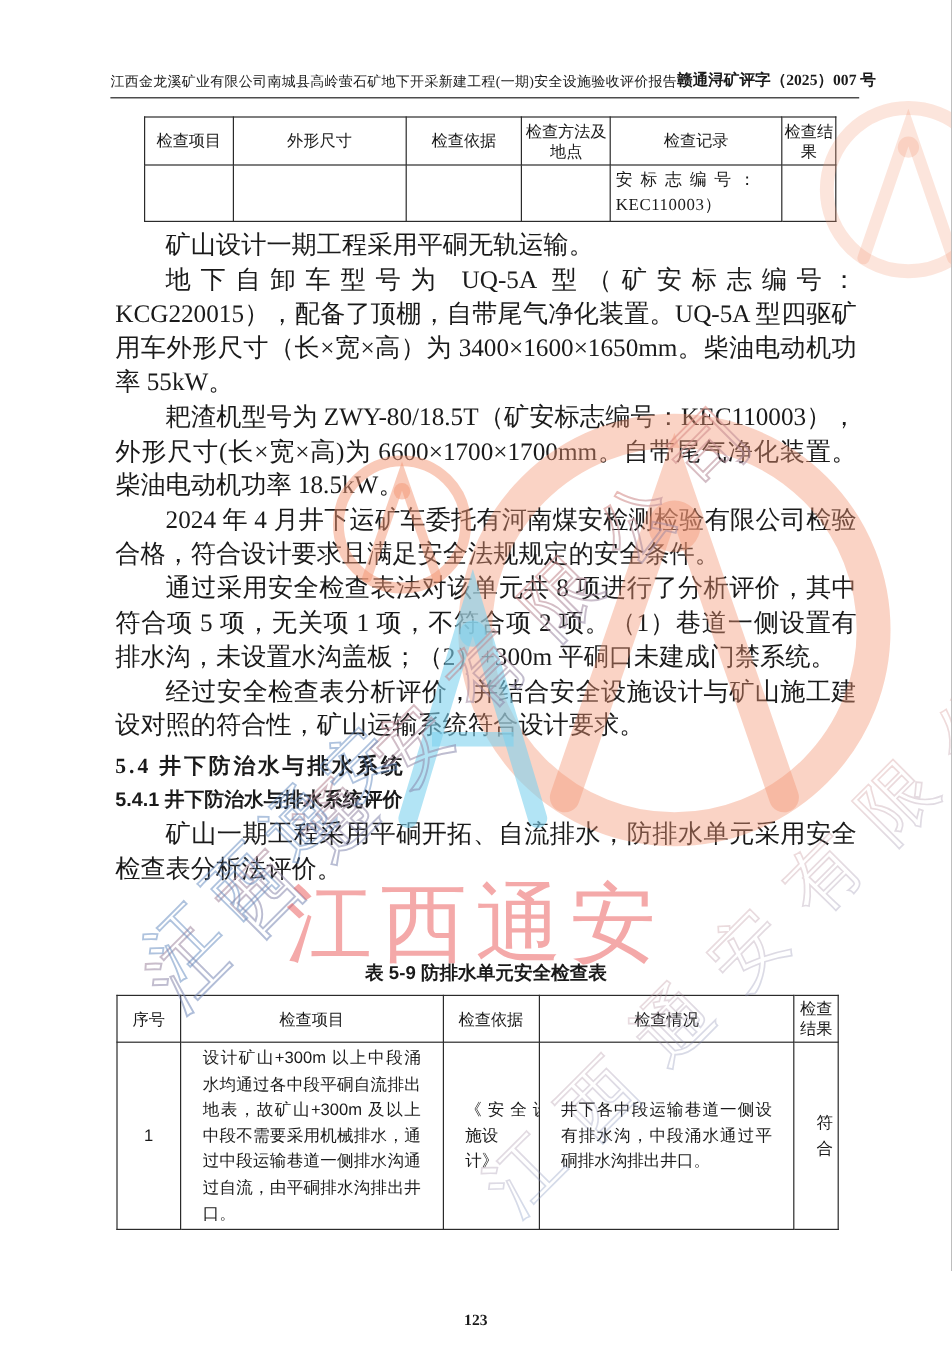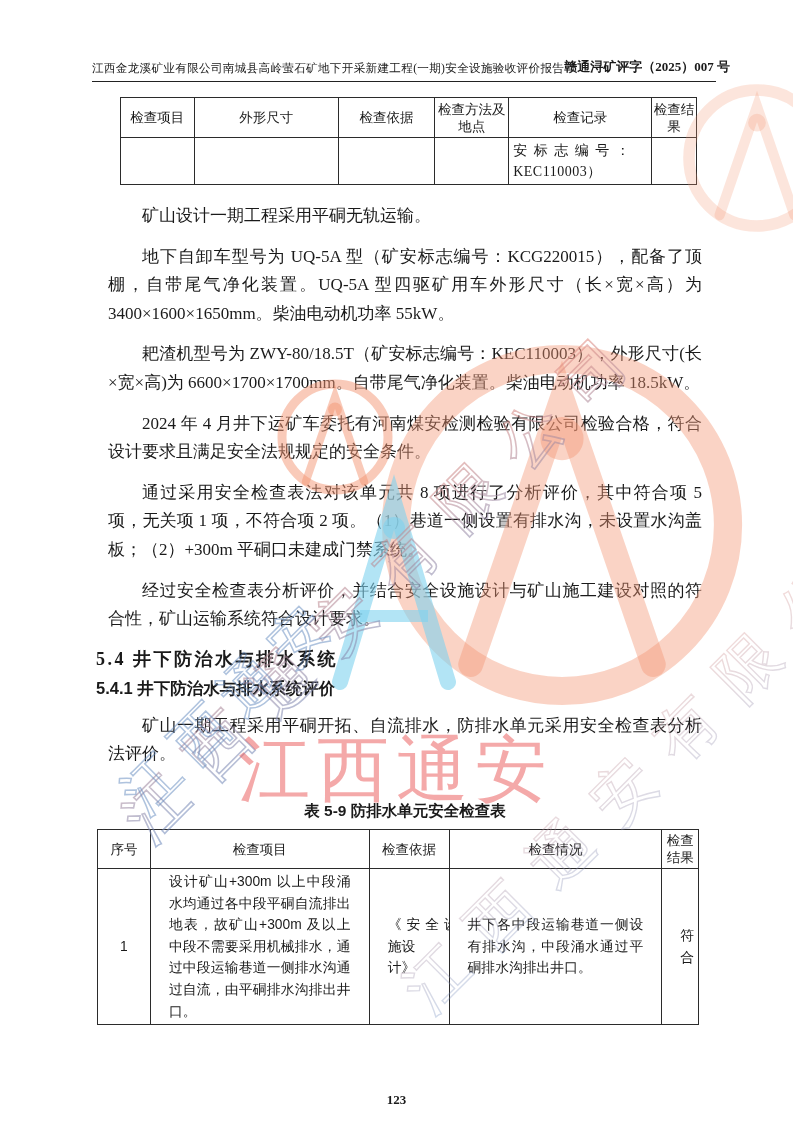--- a/index.html
+++ b/index.html
@@ -24,21 +24,21 @@
     font-family:"Liberation Sans","DejaVu Sans",sans-serif;}
   .top-table .hrow{height:40px;}
   .top-table .drow{height:44px;}
   .top-table .drow td{font-size:14px; vertical-align:top; padding:2px 4px; line-height:21px;}
   .rec-l1{display:block; letter-spacing:6.5px; white-space:nowrap;}
   .rec-l2{display:block; letter-spacing:.5px;}
   
   .content{position:absolute; left:96px; top:190px; width:618px; z-index:1;}
   .h-532{margin:0 0 6px 0; font-family:"Liberation Sans","DejaVu Sans",sans-serif;
     font-weight:bold; font-size:16.5px; line-height:24px;}
-  .content p{margin:12px; font-size:17px; line-height:28.6px; text-align:justify; text-indent:2em;}
+  .content p{margin:0; font-size:21px; line-height:28.6px; text-align:justify; text-indent:2em;}
   .h-54{margin:6px 0 4px 0; font-size:18px; font-weight:bold; letter-spacing:2.5px; line-height:26px;
     font-family:"Liberation Serif","DejaVu Serif",serif;}
   .h-541{margin:4px 0 2px 0; font-family:"Liberation Sans","DejaVu Sans",sans-serif;
     font-weight:600; font-size:16.5px; line-height:24px;}
   .tbl-caption{position:absolute; left:96px; top:801px; width:618px; text-align:center;
     font-family:"Liberation Sans","DejaVu Sans",sans-serif; font-weight:bold; font-size:15.5px; z-index:1;}
   
   .bot-table{position:absolute; left:97px; top:829px; width:602px; z-index:1;
     font-family:"Liberation Sans","DejaVu Sans",sans-serif;}
   .bot-table th{font-size:13.5px; line-height:17px; text-align:center; padding:2px 1px;}

